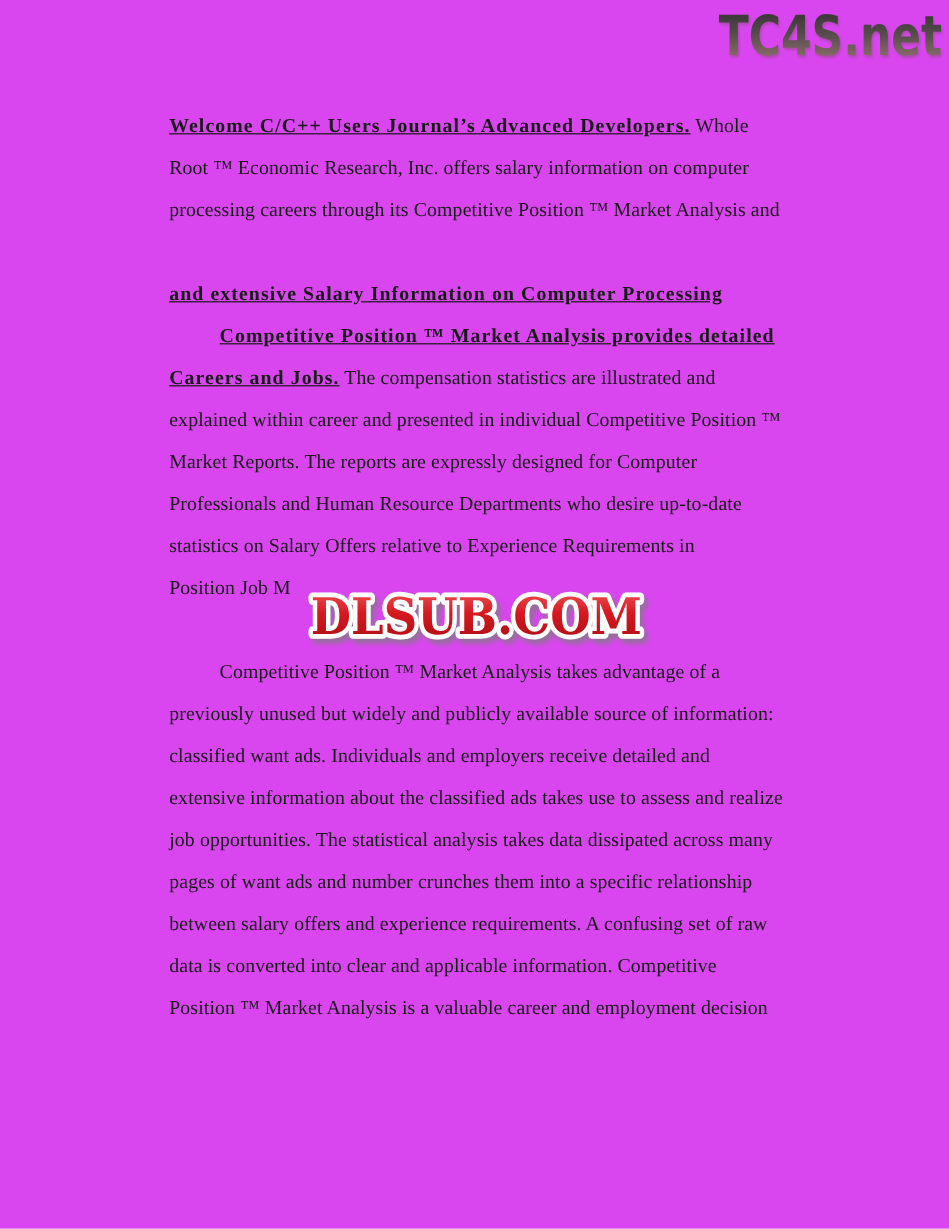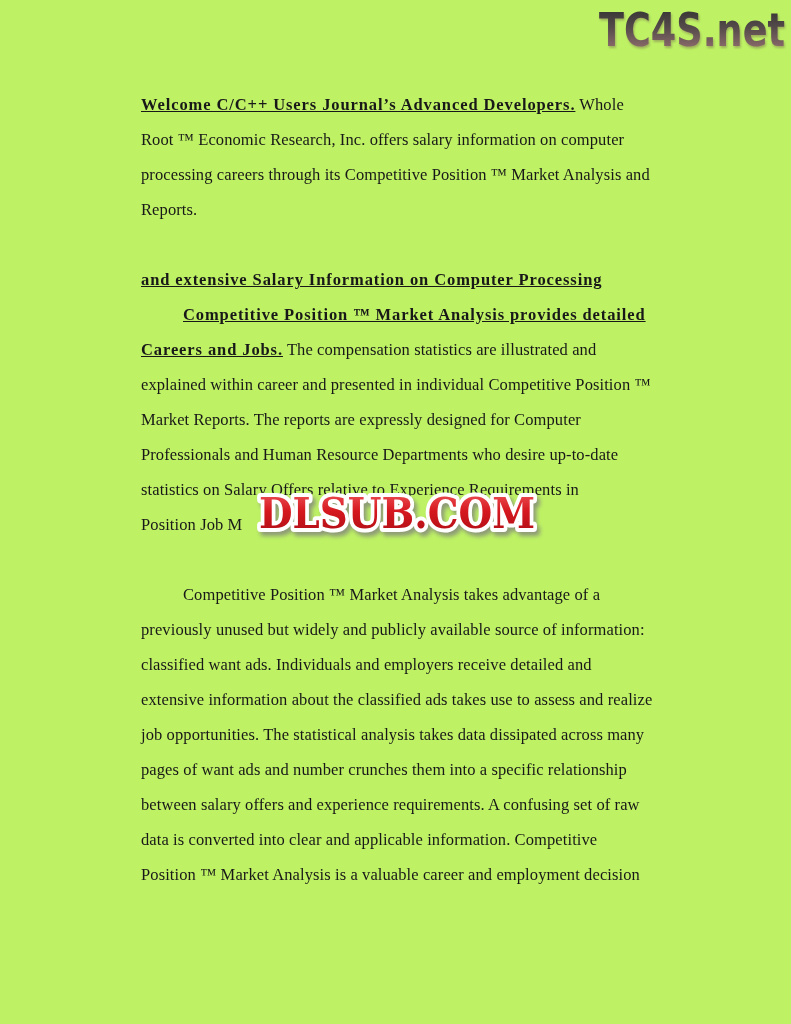--- a/index.html
+++ b/index.html
@@ -11,21 +11,21 @@
   body {
     width: 791px;
     height: 1024px;
     position: relative;
     overflow: hidden;
     font-family: "Liberation Serif", "DejaVu Serif", serif;
   }
   .page {
     position: absolute;
     inset: 0;
-    background: #bef264;
+    background: #d946ef;
   }
   
   .doc {
     position: absolute;
     left: 141px;
     top: 87px;
     width: 580px;
     font-size: 16.5px;
     color: #181818;
   }
@@ -64,21 +64,20 @@
       </defs>
       <text x="96" y="42" text-anchor="middle" font-family="DejaVu Sans, sans-serif" font-weight="bold" font-size="46" textLength="186" lengthAdjust="spacingAndGlyphs" fill="url(#tcg)">TC4S.net</text>
     </svg>
   </div>
 
   <div class="doc">
       <div class="para">
         <div class="line"><span class="b">Welcome C/C++ Users Journal’s Advanced Developers.</span><span class="r"> Whole</span></div>
         <div class="line"><span class="r">Root ™ Economic Research, Inc. offers salary information on computer</span></div>
         <div class="line"><span class="r">processing careers through its Competitive Position ™ Market Analysis and</span></div>
-        <div class="line"><span class="r">Reports.</span></div>
       </div>
       <div class="para">
         <div class="line"><span class="b">and extensive Salary Information on Computer Processing</span></div>
         <div class="line indent"><span class="b">Competitive Position ™ Market Analysis provides detailed</span></div>
         <div class="line"><span class="b">Careers and Jobs.</span><span class="r"> The compensation statistics are illustrated and</span></div>
         <div class="line"><span class="r">explained within career and presented in individual Competitive Position ™</span></div>
         <div class="line"><span class="r">Market Reports. The reports are expressly designed for Computer</span></div>
         <div class="line"><span class="r">Professionals and Human Resource Departments who desire up-to-date</span></div>
         <div class="line"><span class="r">statistics on Salary Offers relative to Experience Requirements in</span></div>
         <div class="line"><span class="r">Position Job M</span></div>

